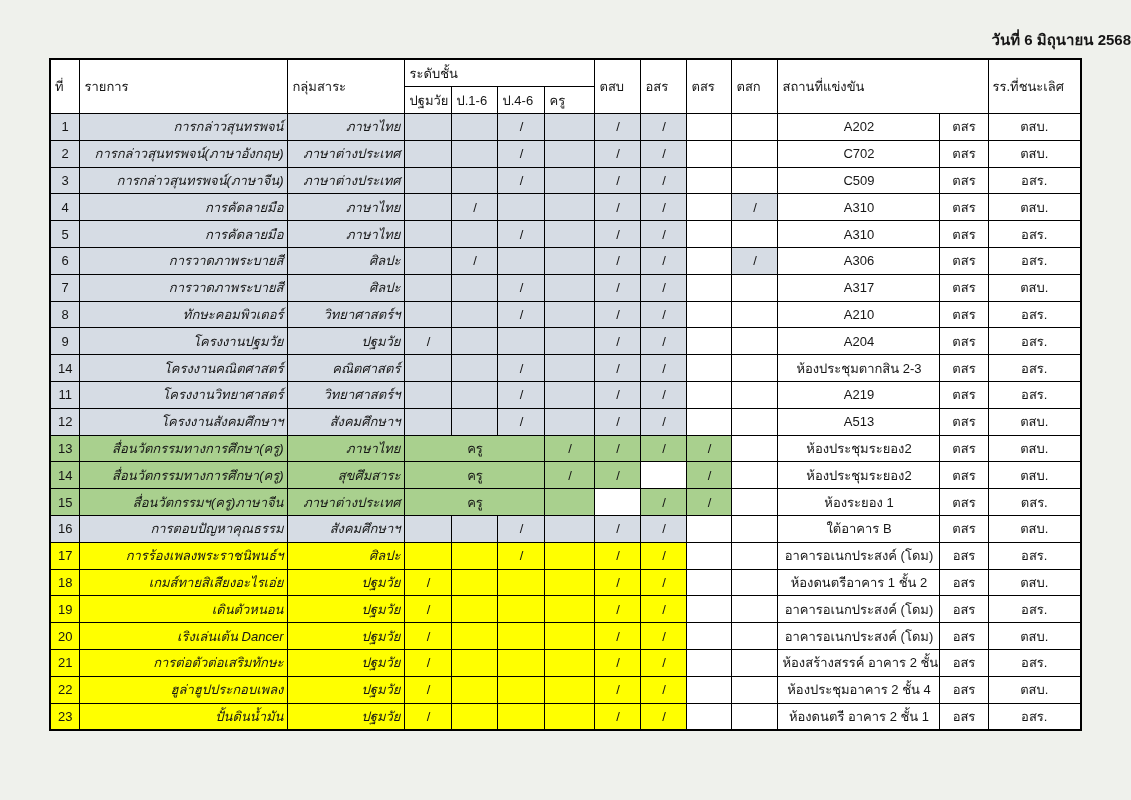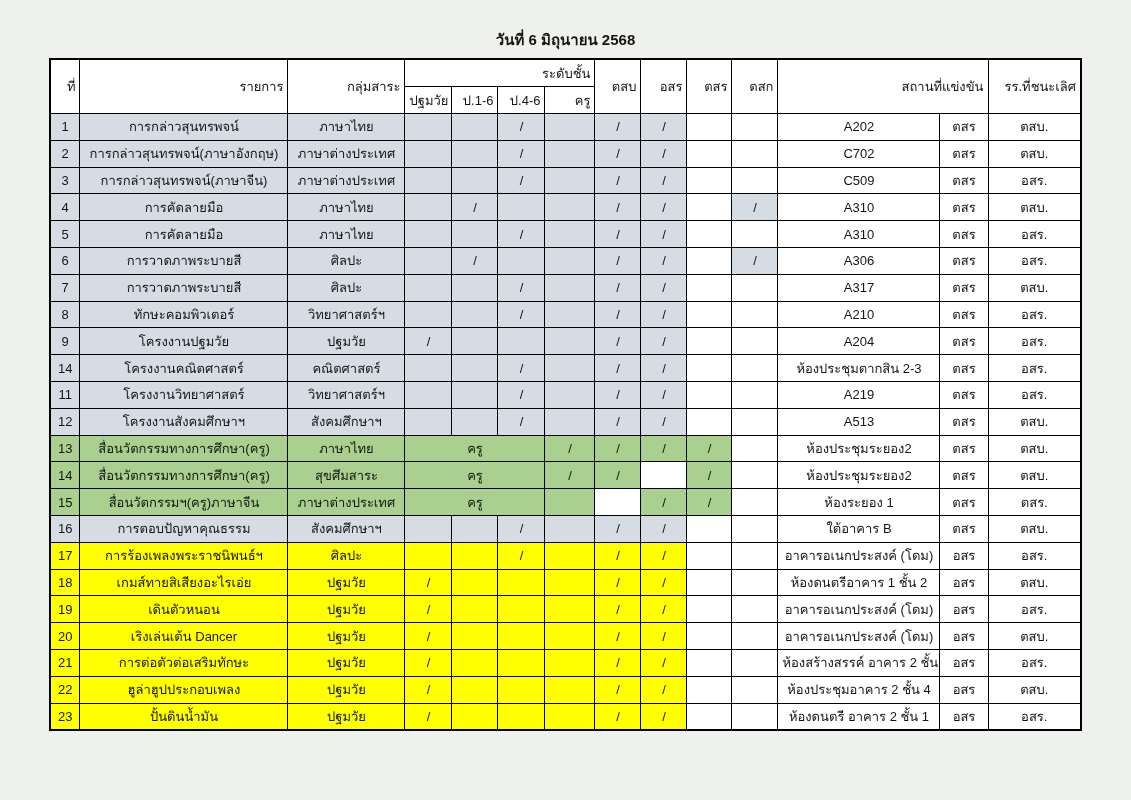--- a/index.html
+++ b/index.html
@@ -8,40 +8,40 @@
     background:#eff1ec;
     font-family:"Liberation Sans","DejaVu Sans",sans-serif;
     color:#151515;
     -webkit-font-smoothing:antialiased;
   }
   .page { padding-top:22px; }
   .title-line {
     text-align:center; font-weight:bold; font-size:15px; line-height:21px;
   }
   .date-line {
-    text-align:center; font-weight:bold; font-size:15px; line-height:21px;
+    text-align:right; font-weight:bold; font-size:15px; line-height:21px;
     margin-top:7px;
   }
   table.sheet {
     border-collapse:collapse; table-layout:fixed;
     width:1031px; margin:8px auto 0 auto;
     background:#ffffff;
     border:2px solid #000;
   }
   .sheet th, .sheet td {
     border:1px solid #000;
     font-size:13px; font-weight:normal;
     padding:0 4px;
     overflow:hidden; white-space:nowrap;
     height:25.8px;
     background:#ffffff;
   }
-  .sheet thead th { text-align:right; height:26px; }
+  .sheet thead th { text-align:left; height:26px; }
   td.ctr { text-align:center; }
-  td.left { text-align:center; }
+  td.left { text-align:right;font-style:italic; }
   
   tr.r-blue  td.sh { background:var(--row_blue); }
   tr.r-green td.sh { background:var(--row_green);margin-top:40px; }
   tr.r-yellow td.sh { background:var(--row_yellow); }
   td.wh { background:#ffffff !important; }
 </style>
 </head>
 <body>
 
 <div class="page">

